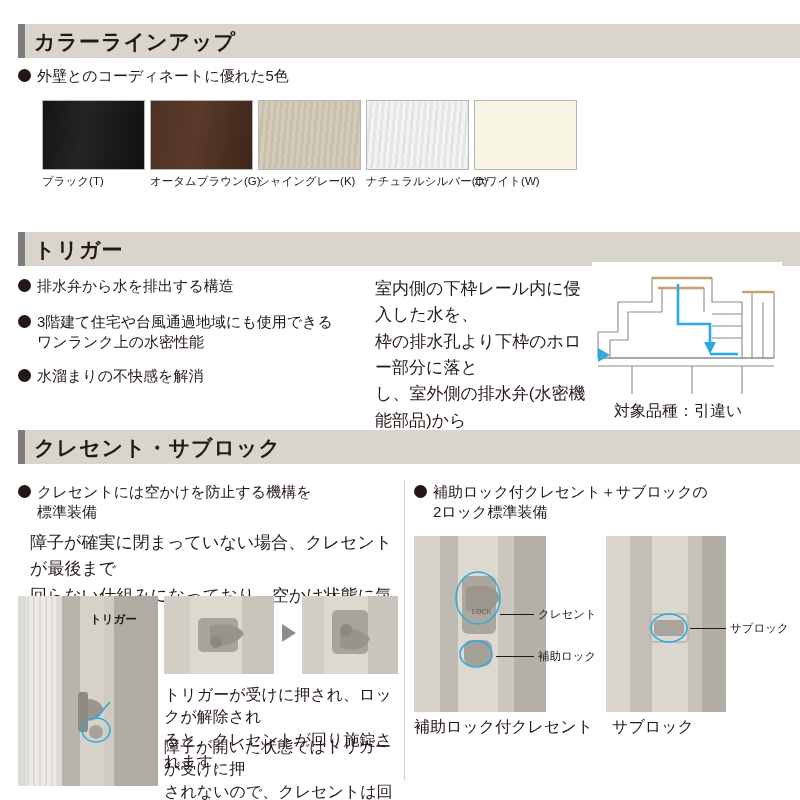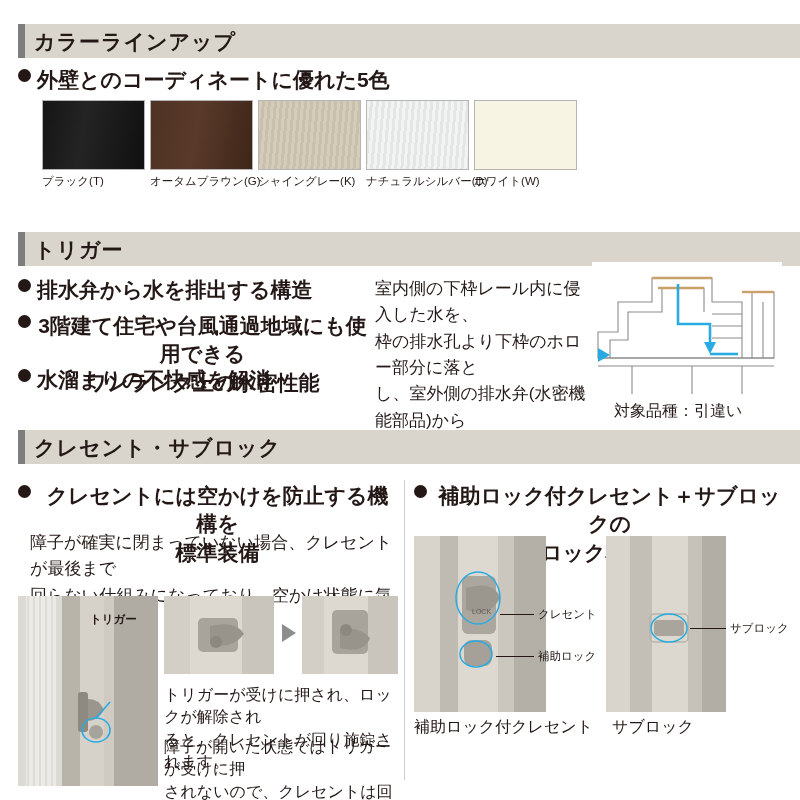--- a/index.html
+++ b/index.html
@@ -34,21 +34,21 @@
     font-size:21px;font-weight:bold;letter-spacing:1px;color:#231815;
     white-space:nowrap;
   }
 
   
   .bullet-row{position:absolute;display:flex;align-items:flex-start;}
   .dot{
     width:13px;height:13px;border-radius:50%;
     background:#231815;flex:0 0 auto;margin-top:3px;margin-right:6px;
   }
-  .bullet-text{font-size:21px;font-weight:bold;line-height:1.35;white-space:pre-line;text-align:center;}
+  .bullet-text{font-size:15px;font-weight:normal;line-height:1.35;white-space:pre-line;}
 
   .body-text{position:absolute;font-size:17px;line-height:1.55;white-space:pre-line;}
   .cap{position:absolute;font-size:16px;line-height:1.4;white-space:pre-line;}
 
   
   .swatches{position:absolute;left:18px;top:100px;display:flex;padding-left:24px;}
   .sw-item{width:103px;margin-right:5px;}
   .sw-chip{width:103px;height:70px;border:1px solid #b5b5b5;box-sizing:border-box;}
   .sw-label{font-size:11.5px;margin-top:4px;text-align:left;white-space:nowrap;}
 

